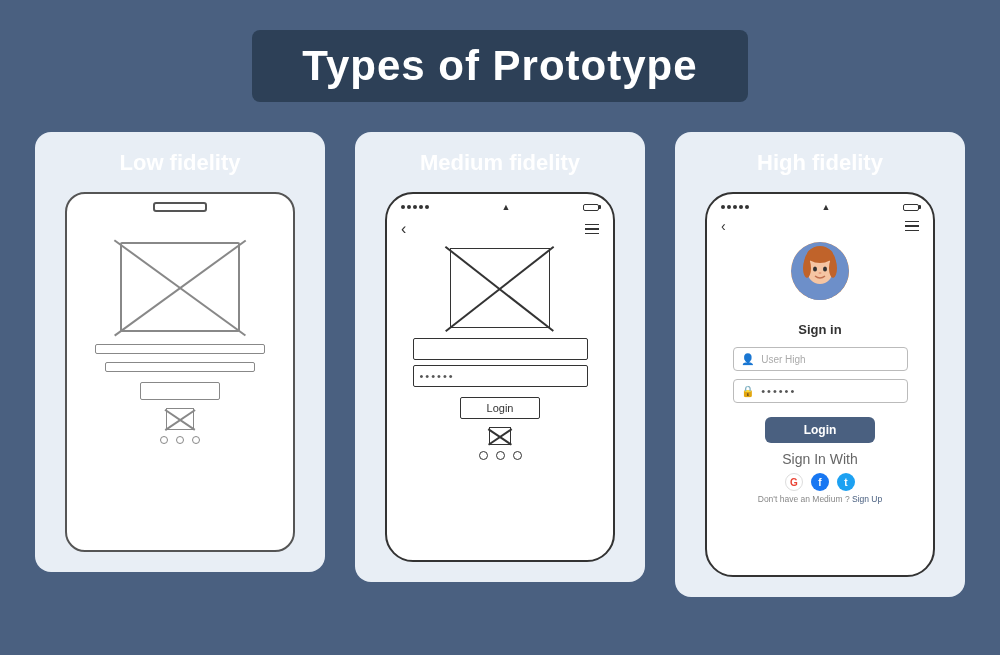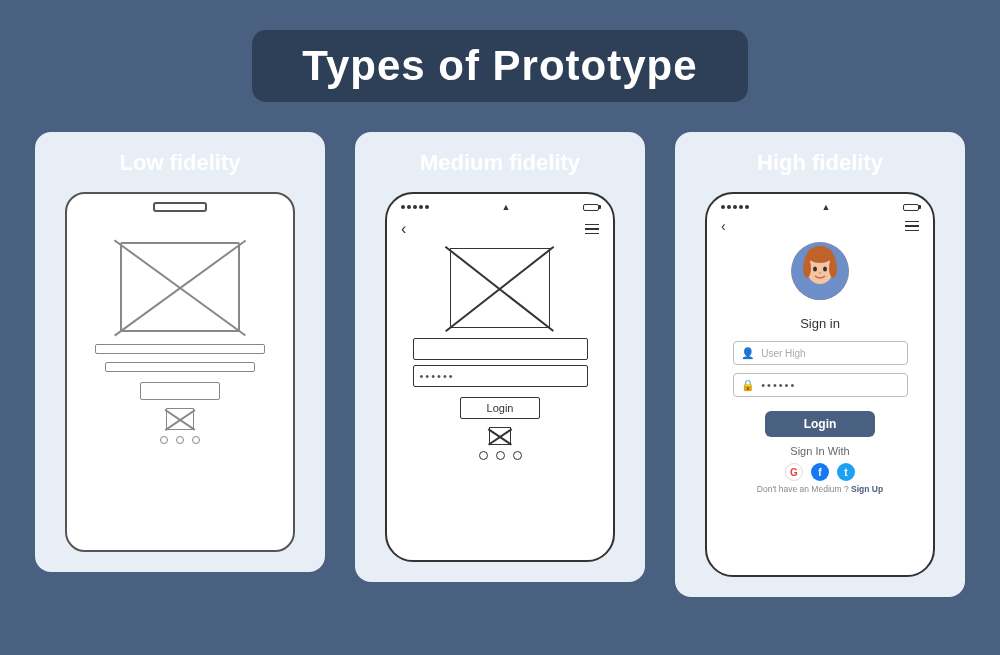--- a/index.html
+++ b/index.html
@@ -10,21 +10,21 @@
       background: #4a6080;
       font-family: 'Arial', sans-serif;
       overflow: hidden;
       display: flex;
       flex-direction: column;
       align-items: center;
     }
 
     .page-title-wrapper {
       background: #2d4057;
-      border-radius: 14px;
+      border-radius: 8px;
       margin-top: 30px;
       padding: 12px 50px;
     }
 
     .page-title {
       color: white;
       font-size: 42px;
       font-weight: 900;
       letter-spacing: 1px;
     }
@@ -398,23 +398,23 @@
 
     
     .avatar-svg {
       width: 58px;
       height: 58px;
     }
 
     .sign-in-title {
       text-align: center;
       font-size: 13px;
-      font-weight: 400;
+      font-weight: 700;
       color: #333;
-      margin: 14px 0 6px 0;
+      margin: 20px 0 6px 0;
     }
 
     .high-input {
       width: 175px;
       height: 24px;
       border: 1px solid #bbb;
       border-radius: 4px;
       margin: 4px auto;
       display: flex;
       align-items: center;
@@ -444,21 +444,21 @@
       display: flex;
       align-items: center;
       justify-content: center;
       color: white;
       font-size: 12px;
       font-weight: 700;
     }
 
     .sign-in-with {
       text-align: center;
-      font-size: 11px;
+      font-size: 14px;
       color: #666;
       margin: 2px 12px;
     }
 
     .social-icons {
       display: flex;
       justify-content: center;
       gap: 8px;
       margin: 4px 0 3px 0;
     }
@@ -479,21 +479,21 @@
     .social-t { background: #1da1f2; color: white; }
 
     .sign-up-text {
       text-align: center;
       font-size: 8.5px;
       color: #888;
     }
 
     .sign-up-link {
       color: #4a6080;
-      font-weight: 700;
+      font-weight: 400;
       text-align: right;
     }
   </style>
 </head>
 <body>
 
 <div class="page-title-wrapper">
   <h1 class="page-title">Types of Prototype</h1>
 </div>
 

